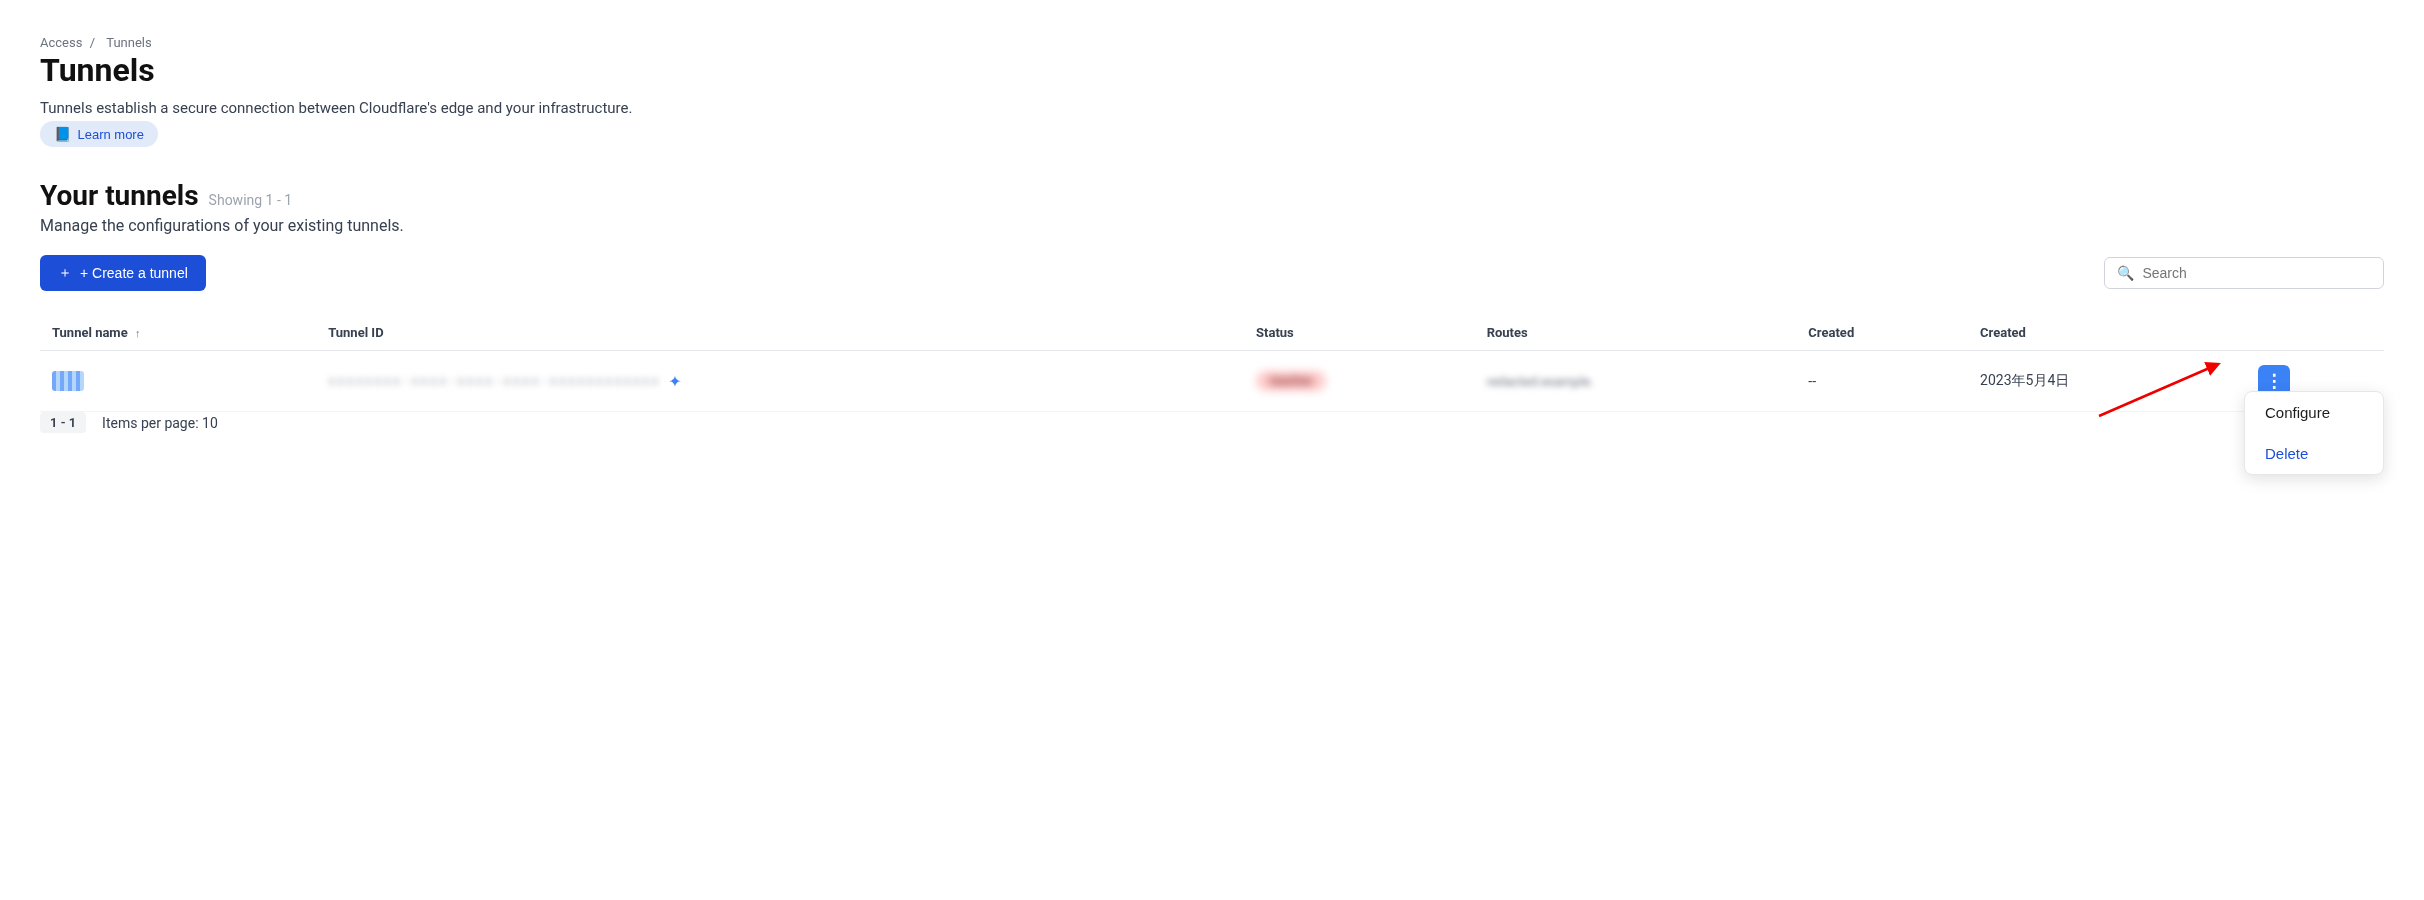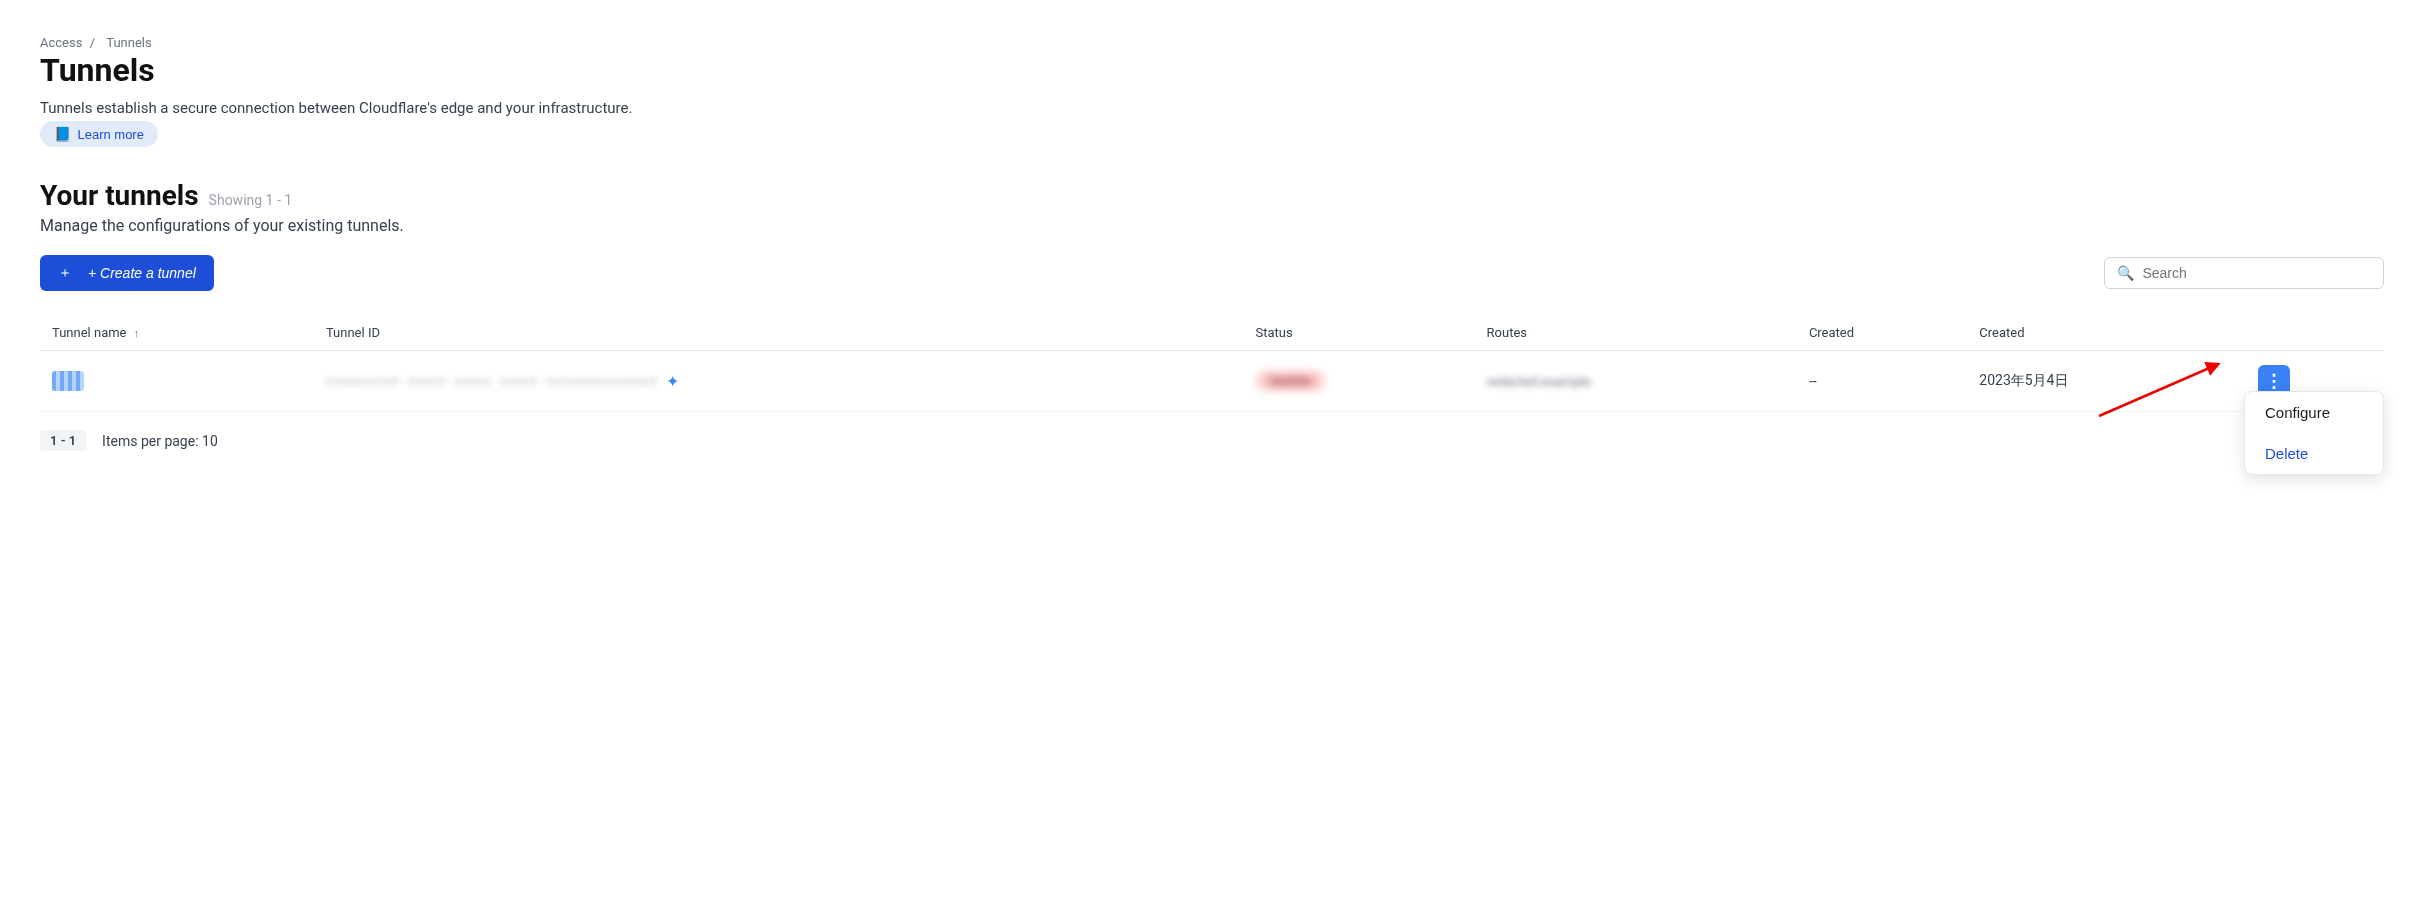--- a/index.html
+++ b/index.html
@@ -105,21 +105,21 @@
       color: #9ca3af;
       font-size: 14px;
     }
     table {
       width: 100%;
       border-collapse: collapse;
     }
     thead th {
       text-align: left;
       font-size: 13px;
-      font-weight: 400;
+      font-weight: 700;
       color: #374151;
       padding: 10px 12px;
       border-bottom: 1px solid #e5e7eb;
     }
     thead th .sort-arrow {
       color: #6b7280;
       margin-left: 4px;
       font-size: 11px;
     }
     tbody td {
@@ -227,21 +227,20 @@
       color: #1d1d1d;
       cursor: pointer;
     }
     .dropdown-menu-item.delete {
       color: #1d4ed8;
     }
     .pagination {
       display: flex;
       align-items: center;
       gap: 16px;
-      margin-top: 18px;
       font-size: 14px;
       color: #374151;
     }
     .pagination .page-range {
       background: #f3f4f6;
       border-radius: 4px;
       padding: 3px 10px;
       font-weight: 600;
       font-size: 13px;
     }
@@ -275,21 +274,21 @@
 <div class="section-header">
   <h2 class="section-title">Your tunnels</h2>
   <span class="section-showing">Showing 1 - 1</span>
 </div>
 <p class="section-desc">Manage the configurations of your existing tunnels.</p>
 
 
 <div class="toolbar">
   <button class="create-btn">
     <span>＋</span>
-    <span style="margin-left:10px;font-style:italic;">+ Create a tunnel</span>
+    <span style="margin-left:2px;">+ Create a tunnel</span>
   </button>
   <div class="search-box">
     <span class="search-icon">🔍</span>
     <input type="text" placeholder="Search" style="">
   </div>
 </div>
 
 
 <div class="table-container">
   <table>

